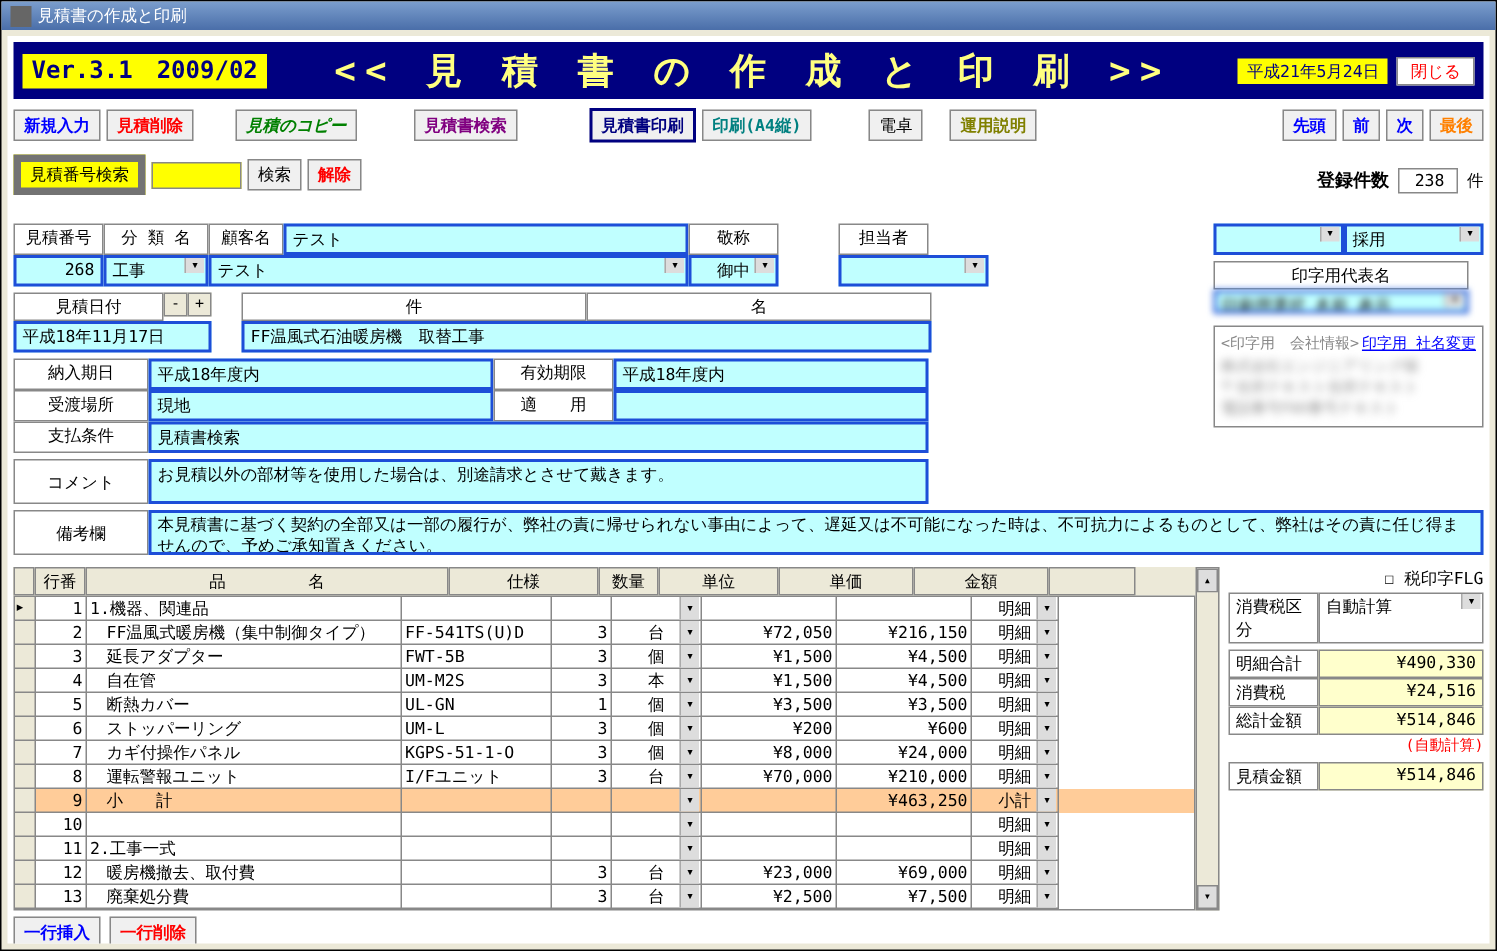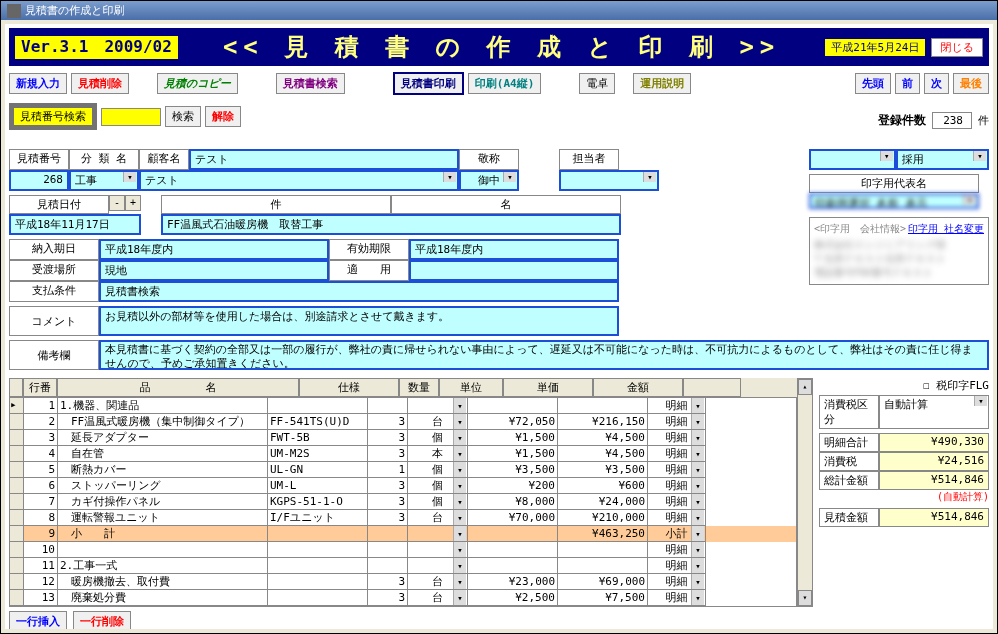--- a/index.html
+++ b/index.html
@@ -206,21 +206,21 @@
     <div class="grid-area">
       <div class="grid-left">
         <div style="display:flex">
           <div style="flex:1">
             <div class="grid-header">
               <div class="gh" style="width:14px"></div>
               <div class="gh" style="width:34px">行番</div>
               <div class="gh" style="width:242px">品　　　　　名</div>
               <div class="gh" style="width:100px">仕様</div>
               <div class="gh" style="width:40px">数量</div>
-              <div class="gh" style="width:64px">単位</div>
+              <div class="gh" style="width:80px">単位</div>
               <div class="gh" style="width:90px">単価</div>
               <div class="gh" style="width:90px">金額</div>
               <div class="gh" style="width:58px"></div>
             </div>
             <div class="grid-body" id="grid-body">
                 <div class="grid-row">
                   <div class="row-selector">▸</div>
                   <div class="gc r" style="width:34px">1</div>
                   <div class="gc" style="width:210px">1.機器、関連品</div>
                   <div class="gc" style="width:100px"></div>

